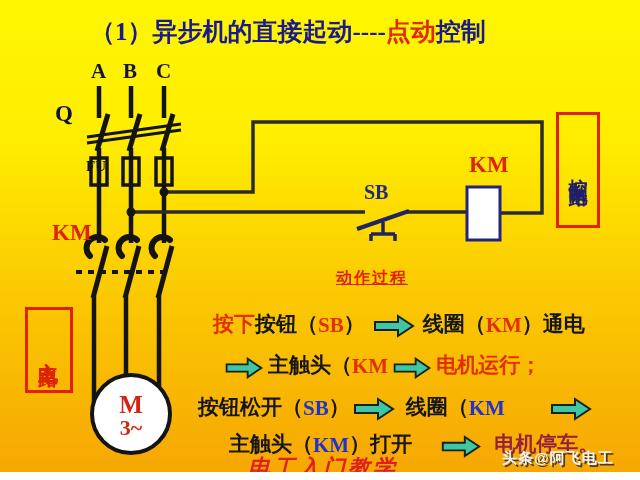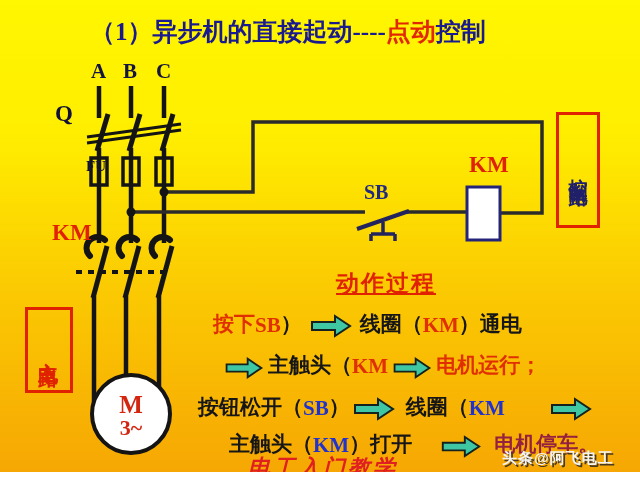--- a/index.html
+++ b/index.html
@@ -10,21 +10,21 @@
   }
   .abs{position:absolute;}
   svg.circuit{position:absolute;left:0;top:0;}
   .title{left:90px;top:15px;white-space:nowrap;font-size:25px;font-weight:bold;color:#1a1a8f;}
   .title .red{color:#e22800;}
   .phase{font-size:21px;font-weight:bold;color:#141440;}
   .lbl{font-weight:bold;color:#10103a;}
   .red-lbl{color:#e02200;font-weight:bold;}
   .vbox{border:3px solid #e02200;display:flex;align-items:center;justify-content:center;}
   .vtext{writing-mode:vertical-rl;text-orientation:upright;font-weight:bold;letter-spacing:3px;}
-  .proc-head{font-size:23px;font-weight:bold;color:#e02200;text-decoration:underline;letter-spacing:2px;}
+  .proc-head{font-size:16px;font-weight:bold;color:#e02200;text-decoration:underline;letter-spacing:2px;}
   .pline{white-space:nowrap;font-size:21px;font-weight:bold;color:#161616;display:flex;align-items:flex-end;}
   .pline .red{color:#e03000;}
   .pline .blue{color:#2233cc;}
   .pline .darkred{color:#962040;}
   .arrow{display:inline-block;vertical-align:middle;}
   .motor-text{text-align:center;color:#d42510;font-weight:bold;line-height:1.0;}
   .footer{font-size:22px;font-weight:bold;font-style:italic;color:#e02020;letter-spacing:3px;}
   .watermark{font-size:15px;font-weight:bold;color:#f3f3f3;text-shadow:2px 2px 0 #4a3a22;letter-spacing:1px;font-family:"Liberation Sans",sans-serif;}
 </style>
 </head>
@@ -122,20 +122,21 @@
   </div>
 
   <div class="abs vbox" style="left:556px;top:112px;width:38px;height:110px;">
     <span class="vtext" style="font-size:19px;color:#20206a;">控制电路</span>
   </div>
 
   <div class="abs proc-head" style="left:336px;top:268px;">动作过程</div>
 
   <div class="abs pline" style="left:213px;top:310px;">
     <span class="red">按下</span>
+    <span>按钮（</span>
     <span class="red">SB</span>
     <span>）</span>
     <svg class="arrow" width="42" height="24" viewBox="0 0 42 24" style="margin:0 8px;">
       <polygon points="2,8 25,8 25,2 40,12 25,22 25,16 2,16" fill="#3fc6a2" stroke="#14211e" stroke-width="2"></polygon>
     </svg>
     <span>线圈（</span>
     <span class="red">KM</span>
     <span>）通电</span>
   </div>
 

